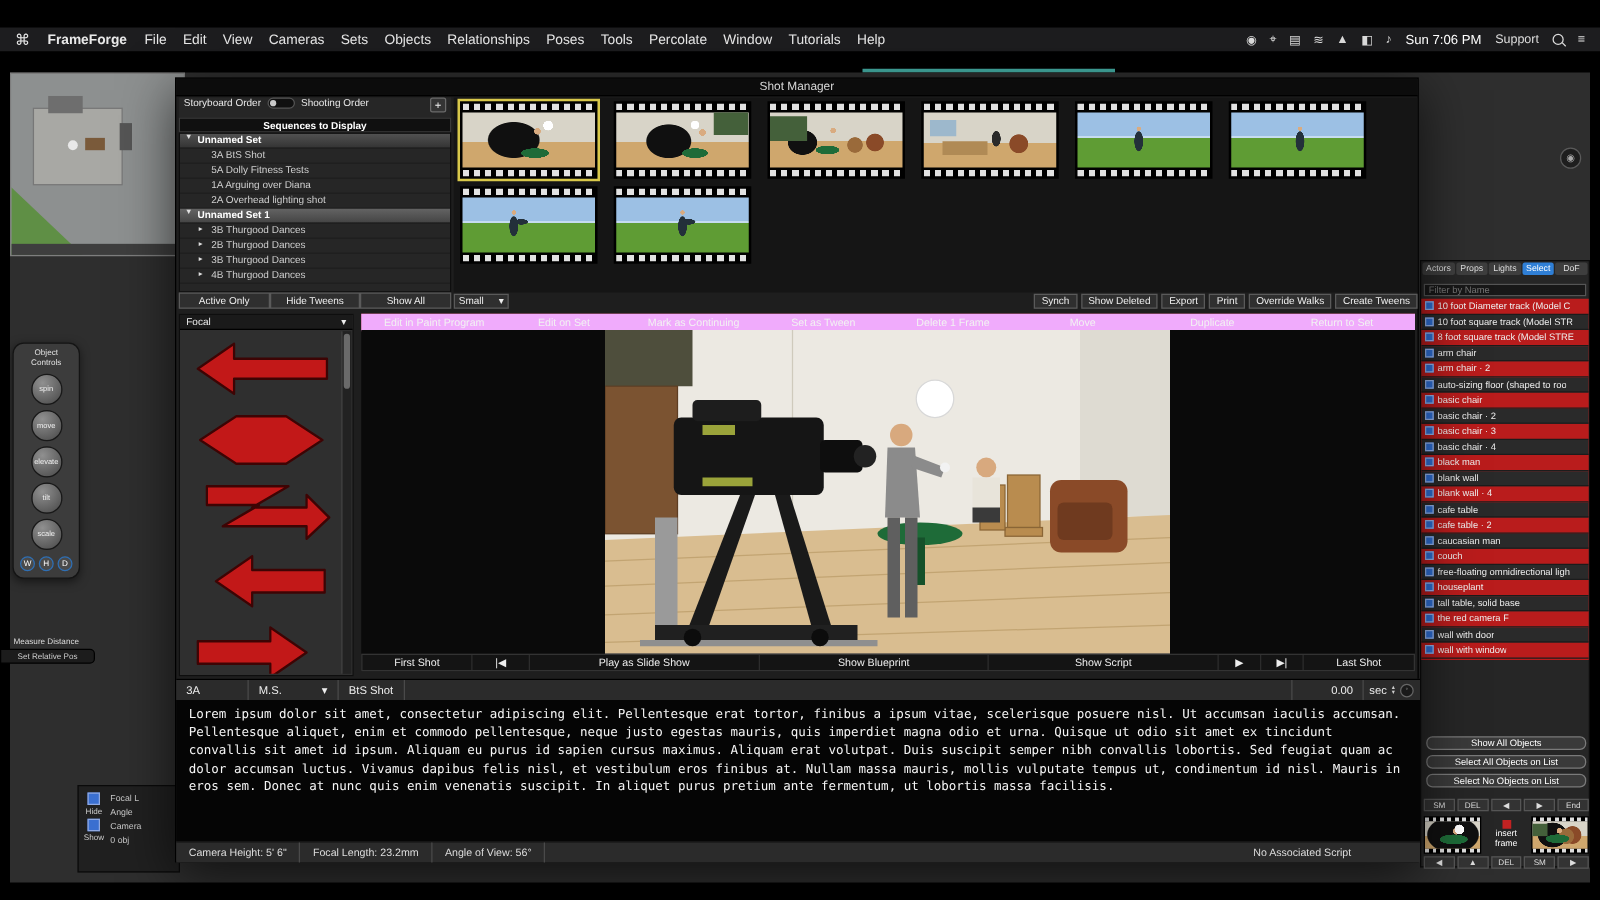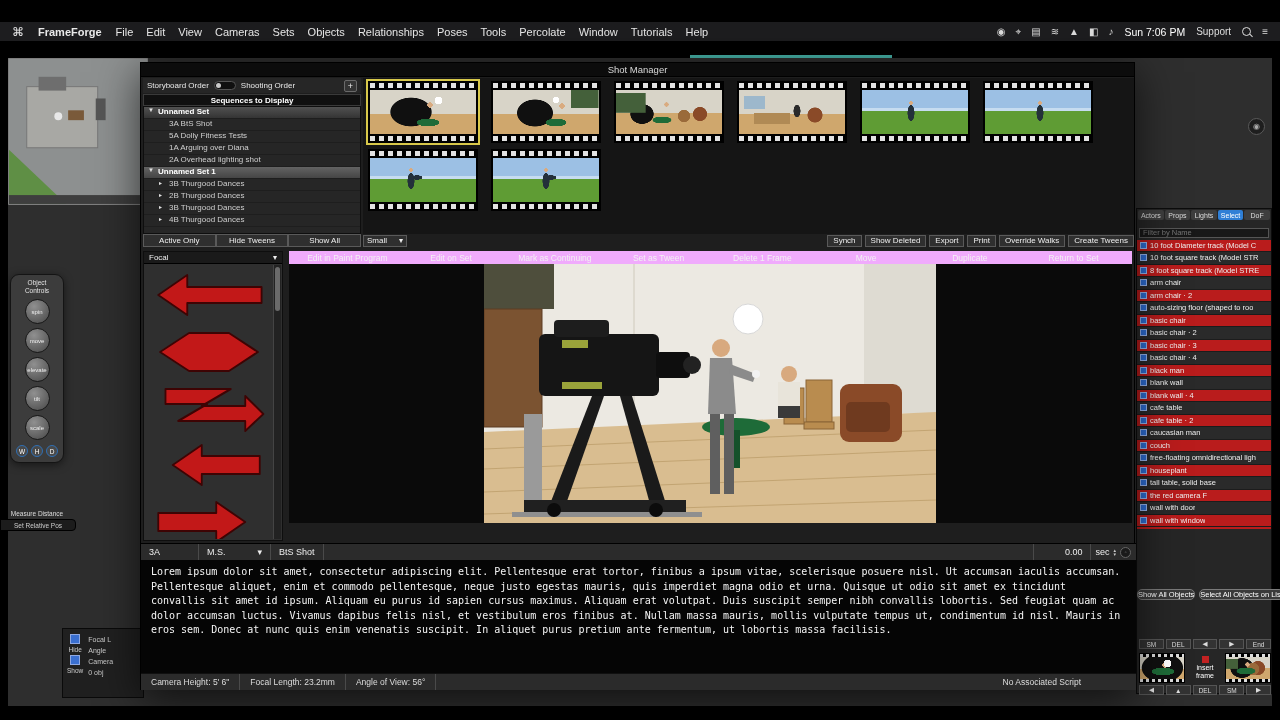--- a/index.html
+++ b/index.html
@@ -44,21 +44,21 @@
   
   .left-info{position:absolute;left:62px;top:628px;width:82px;height:70px;background:#202020;border:1px solid #0a0a0a;display:flex;padding:5px 4px;gap:5px;z-index:1}
   .li-col1{display:flex;flex-direction:column;align-items:center;gap:2px}
   .li-chip{width:10px;height:10px;background:#3a6fd0;border:1px solid #8fa8e0}
   .li-lbl{font-size:6.5px;color:#ccc}
   .li-col2{display:flex;flex-direction:column;gap:4px;font-size:7px;color:#c8c8c8;padding-top:2px}
 
   
   .shot-manager{position:absolute;left:140px;top:62px;width:995px;height:628px;background:#1e1e1e;border:1px solid #000;box-shadow:0 10px 40px rgba(0,0,0,.65);z-index:5}
   .sm-title{height:14px;background:#0c0c0c;color:#d8d8d8;font-size:9.5px;text-align:center;line-height:14px;border-bottom:1px solid #000}
-  .sm-header-left{position:absolute;left:2px;top:15px;width:218px;height:15px;background:#262626;display:flex;align-items:center;gap:5px;padding:0 4px}
+  .sm-header-left{position:absolute;left:2px;top:15px;width:218px;height:29px;background:#262626;display:flex;gap:5px;padding:0 4px}
   .order-label{font-size:8px;color:#e8e8e8;white-space:nowrap}
   .toggle{width:22px;height:9px;border-radius:5px;background:#101010;border:1px solid #555;position:relative;flex:none}
   .toggle::after{content:"";position:absolute;left:1px;top:1px;width:5px;height:5px;border-radius:50%;background:#c9c9c9}
   .add-btn{margin-left:auto;width:13px;height:12px;background:#343434;border:1px solid #6a6a6a;color:#eee;font-size:9px;line-height:10px;text-align:center;border-radius:2px}
   .seq-header{position:absolute;left:2px;top:31px;width:218px;height:12px;background:#101010;color:#fff;font-size:8px;font-weight:bold;text-align:center;line-height:12px;border:1px solid #3a3a3a}
   .tree{position:absolute;left:2px;top:43px;width:218px;height:128px;background:#262626;overflow:hidden;border:1px solid #0e0e0e}
   .tree-row{height:12px;display:flex;align-items:flex-start;gap:3px;padding:0 4px;font-size:8px;color:#cfcfcf;border-bottom:1px solid #1e1e1e}
   .tree-row.kind-set{background:linear-gradient(#515151,#343434);color:#fff;font-weight:bold}
   .tree-row.kind-set.selected{background:linear-gradient(#636363,#454545)}
   .tree-row.kind-shot{padding-left:15px}
@@ -129,21 +129,21 @@
   .right-panel{position:absolute;left:1136px;top:208px;width:136px;height:486px;background:#262626;border:1px solid #0c0c0c;color:#eee;z-index:4}
   .rp-tabs{display:flex;gap:1px;padding:1px;height:12px}
   .rp-tab{flex:1;background:#3e3e3e;display:flex;align-items:center;justify-content:center;font-size:7px;border-radius:2px;color:#ddd;white-space:nowrap}
   .rp-tab.selected{background:#2f7fd6;color:#fff}
   .rp-filter{margin:2px;height:10px;width:130px;background:#181818;border:1px solid #555;color:#8a8a8a;font-size:7.5px;padding:0 3px;font-family:"Liberation Sans",sans-serif}
   .obj-list{height:289px;overflow:hidden;background:#b91c1c}
   .obj-row{height:12.5px;display:flex;align-items:center;gap:3px;padding:0 3px;border-bottom:1px solid #1c1c1c}
   .obj-row:nth-child(even){background:#2a2a2a}
   .obj-icon{width:7px;height:7px;background:#2e6fd6;border:1px solid #9ab8f0;flex:none}
   .obj-label{white-space:nowrap;overflow:hidden;font-size:7.5px}
-  .rp-buttons{position:absolute;left:0;top:380px;width:136px;display:flex;gap:4px;align-items:center}
+  .rp-buttons{position:absolute;left:0;top:380px;width:136px;display:flex;flex-direction:column;gap:4px;align-items:center}
   .rp-btn{width:128px;height:11px;background:#3a3a3a;border:1px solid #7a7a7a;border-radius:5px;color:#fff;font-size:7.5px;display:flex;align-items:center;justify-content:center;white-space:nowrap}
   .rp-mini{position:absolute;left:0;top:430px;width:136px;display:flex;gap:2px;padding:0 2px}
   .mini-btn{flex:1;height:10px;background:#333;border:1px solid #555;font-size:6.5px;display:flex;align-items:center;justify-content:center;color:#ddd}
   .br-panel{position:absolute;left:0;top:444px;width:136px;height:30px;display:flex;align-items:center;gap:2px;padding:0 2px}
   .mini-thumb{position:relative;background:#000;width:46px;height:30px;flex:none;overflow:hidden}
   .mini-thumb::before,.mini-thumb::after{content:"";position:absolute;left:1px;right:1px;height:3px;background:repeating-linear-gradient(90deg,#ddd 0 3px,transparent 3px 6px);z-index:2}
   .mini-thumb::before{top:1px}.mini-thumb::after{bottom:1px}
   .mini-scene{position:absolute;inset:4px 1px}
   .insert-col{flex:1;display:flex;flex-direction:column;align-items:center;color:#fff;font-size:7px;line-height:1.15}
   .insert-icon{width:7px;height:7px;background:#c22222;margin-bottom:1px}
@@ -466,20 +466,30 @@
           <polygon points="108,132 120,132 82,240 66,240" fill="#1a1a1a"></polygon>
           <polygon points="136,132 148,132 182,240 166,240" fill="#1a1a1a"></polygon>
           <rect x="40" y="236" width="162" height="12" fill="#202020"></rect>
           <rect x="28" y="248" width="190" height="5" fill="#8f8f8f"></rect>
           <circle cx="70" cy="246" r="7" fill="#0c0c0c"></circle>
           <circle cx="172" cy="246" r="7" fill="#0c0c0c"></circle>
         </svg>
       </div>
     </div>
 
+    <div class="playback">
+      <div class="pb" style="width:88px">First Shot</div>
+      <div class="pb" style="width:46px">|◀</div>
+      <div class="pb wide">Play as Slide Show</div>
+      <div class="pb wide">Show Blueprint</div>
+      <div class="pb wide">Show Script</div>
+      <div class="pb" style="width:34px">▶</div>
+      <div class="pb" style="width:34px">▶|</div>
+      <div class="pb" style="width:88px">Last Shot</div>
+    </div>
 
     <div class="shot-info">
       <div class="si-seg si-number">3A</div>
       <div class="si-seg si-size">
         <span>M.S.</span>
         <span>▾</span>
       </div>
       <div class="si-seg">BtS Shot</div>
       <div class="si-seg si-fill"></div>
       <div class="si-seg si-duration">0.00</div>

